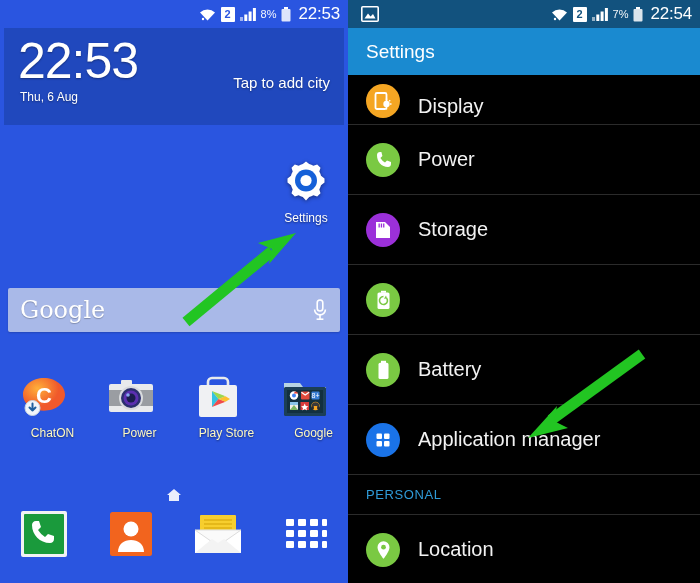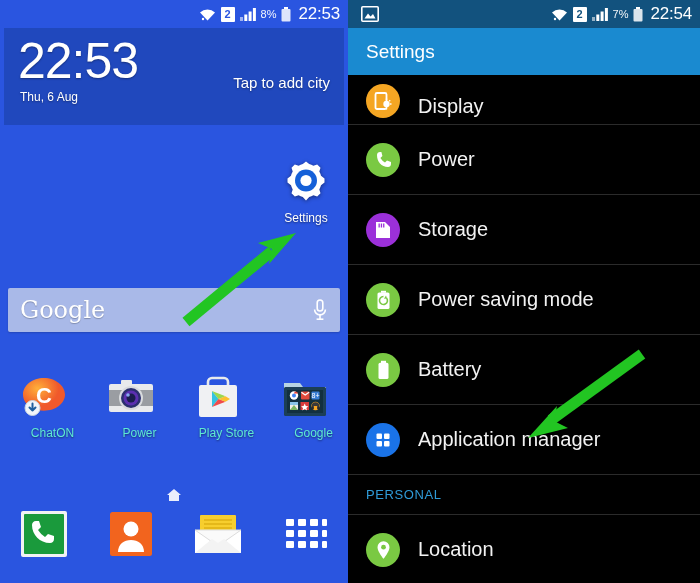--- a/index.html
+++ b/index.html
@@ -82,21 +82,21 @@
   .app-row {
     position: absolute; left: 0; width: 348px;
     display: flex; justify-content: space-around; align-items: flex-start;
   }
   .row-apps { top: 374px; }
   .app {
     width: 74px; text-align: center;
     display: flex; flex-direction: column; align-items: center;
   }
   .app .label {
-    margin-top: 4px; font-size: 12px; color: #5eead4;
+    margin-top: 4px; font-size: 12px; color: #fef9c3;
     text-shadow: 0 1px 2px rgba(0,0,0,.5); white-space: nowrap; padding-left: 18px;
   }
   .app-ico { width: 48px; height: 48px; position: relative; }
 
   .home-indicator {
     position: absolute; left: 0; width: 348px; top: 488px;
     text-align: center; color: #fff; opacity: .95;
   }
   .row-dock { top: 508px; }
   .dock-ico { width: 52px; height: 52px; position: relative; }
@@ -430,21 +430,20 @@
 
       <div class="srow">
         <div class="sico" style="background:#7ac943">
           <svg width="17" height="20" viewBox="0 0 17 20">
               <rect x="6" y="0.8" width="5" height="2" fill="#fff"></rect>
               <rect x="2.5" y="2.5" width="12" height="16.5" rx="1.6" fill="#fff"></rect>
               <path d="M8.5 6.5a4 4 0 1 0 3 1.4" fill="none" stroke="#7ac943" stroke-width="1.6"></path>
               <path d="M11 5.4l1 3-3 .3z" fill="#7ac943"></path>
             </svg>
         </div>
-        <div class="slabel">Power saving mode</div>
       </div>
 
       <div class="srow">
         <div class="sico" style="background:#7ac943">
           <svg width="15" height="20" viewBox="0 0 15 20">
               <rect x="5" y="0.8" width="5" height="2.2" fill="#fff"></rect>
               <rect x="2.5" y="2.8" width="10" height="16.2" rx="1.6" fill="#fff"></rect>
             </svg>
         </div>
         <div class="slabel">Battery</div>

